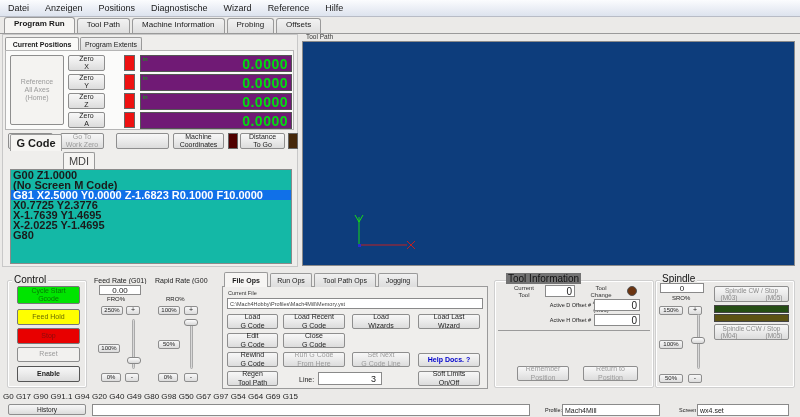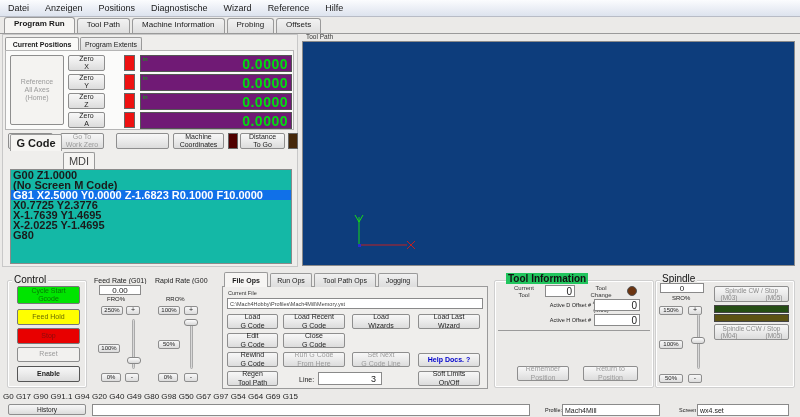--- a/index.html
+++ b/index.html
@@ -204,21 +204,21 @@
 <div class="b" style="left:418px;top:353px;width:62px;height:14px;color:#0000cc;font-weight:bold;">Help Docs. ?</div>
 
 <div class="b" style="left:227px;top:371px;width:51px;height:15px;">Regen
 Tool Path</div>
 <div class="abs" style="left:299px;top:376px;font-size:7px;">Line:</div>
 <div class="field" style="left:318px;top:372px;width:64px;height:13px;justify-content:flex-end;font-size:9px;padding-right:5px;">3</div>
 <div class="b" style="left:418px;top:371px;width:62px;height:15px;">Soft Limits
 On/Off</div>
 
 <div class="gbox" style="left:494px;top:280px;width:160px;height:108px;"></div>
-<div class="grouplabel" style="left:506px;top:273px;background:#22c55e;padding:0 2px;font-weight:bold;">Tool Information</div>
+<div class="grouplabel" style="left:506px;top:273px;background:#737373;padding:0 2px;">Tool Information</div>
 <div class="tinylabel" style="left:510px;top:285px;width:28px;">Current
 Tool</div>
 <div class="field numval" style="left:545px;top:285px;width:30px;height:12px;justify-content:flex-end;">0</div>
 <div class="tinylabel" style="left:586px;top:285px;width:30px;">Tool Change
 Active (M06)</div>
 <div class="abs" style="left:627px;top:286px;width:10px;height:10px;border-radius:50%;background:#6b3410;border:1px solid #555;"></div>
 <div class="abs" style="left:545px;top:302px;width:46px;font-size:5.5px;text-align:right;">Active D Offset #</div>
 <div class="field numval" style="left:594px;top:299px;width:46px;height:12px;justify-content:flex-end;">0</div>
 <div class="abs" style="left:545px;top:317px;width:46px;font-size:5.5px;text-align:right;">Active H Offset #</div>
 <div class="field numval" style="left:594px;top:314px;width:46px;height:12px;justify-content:flex-end;">0</div>

